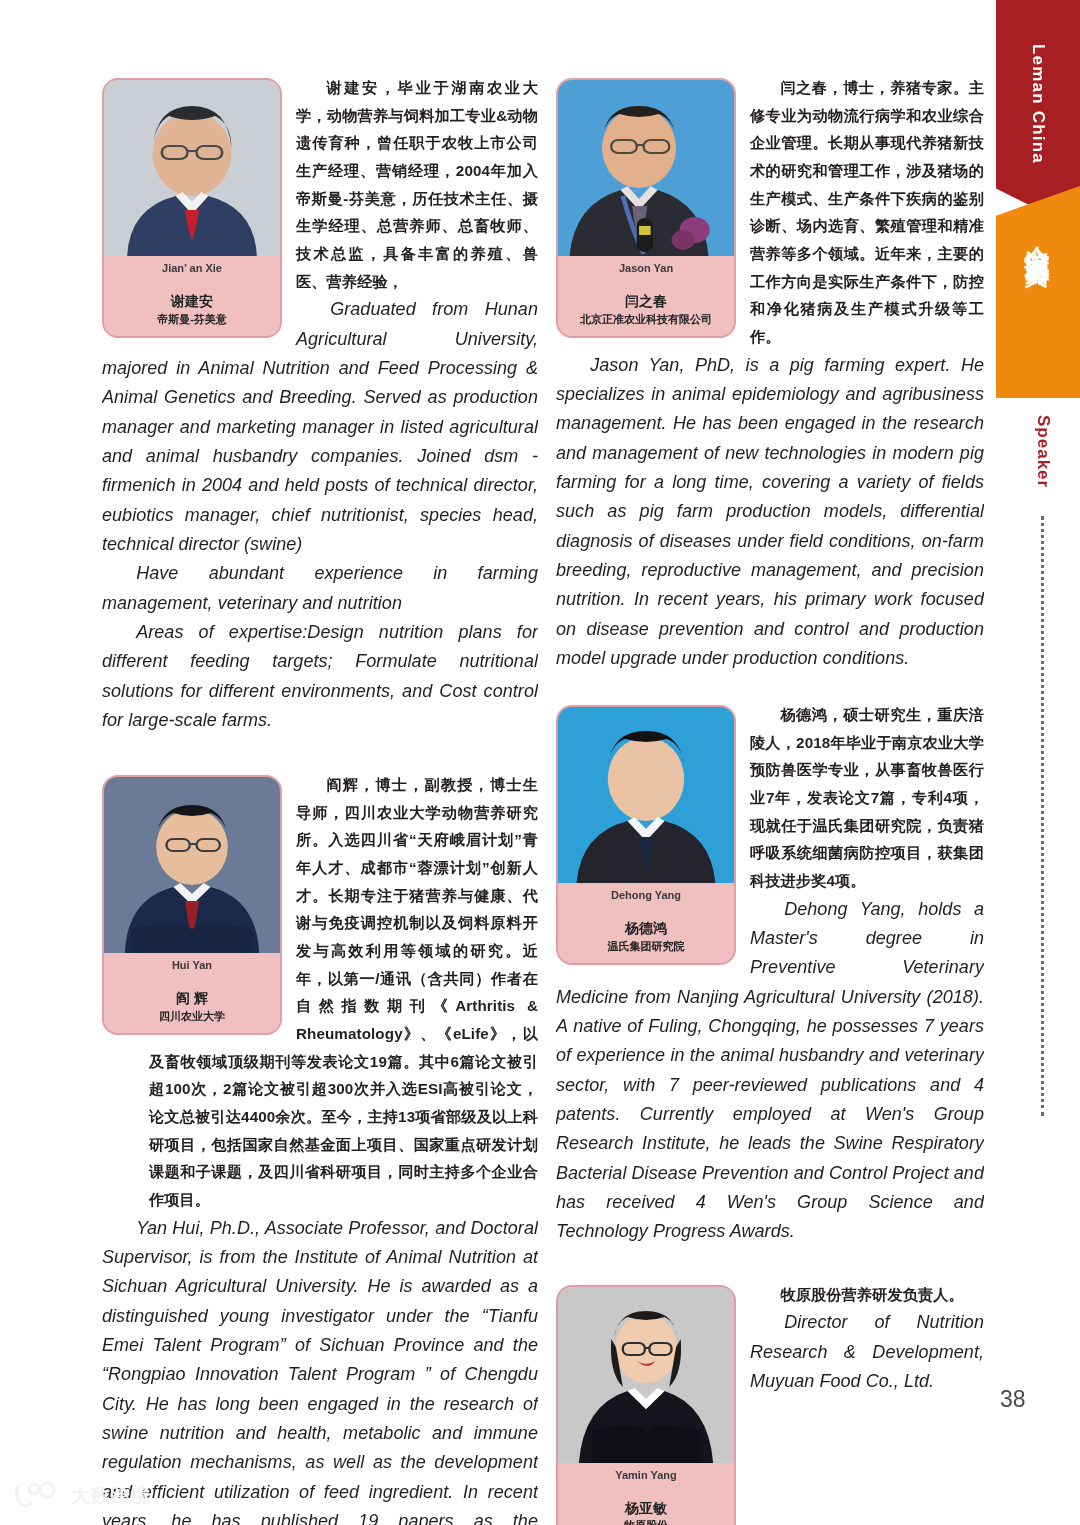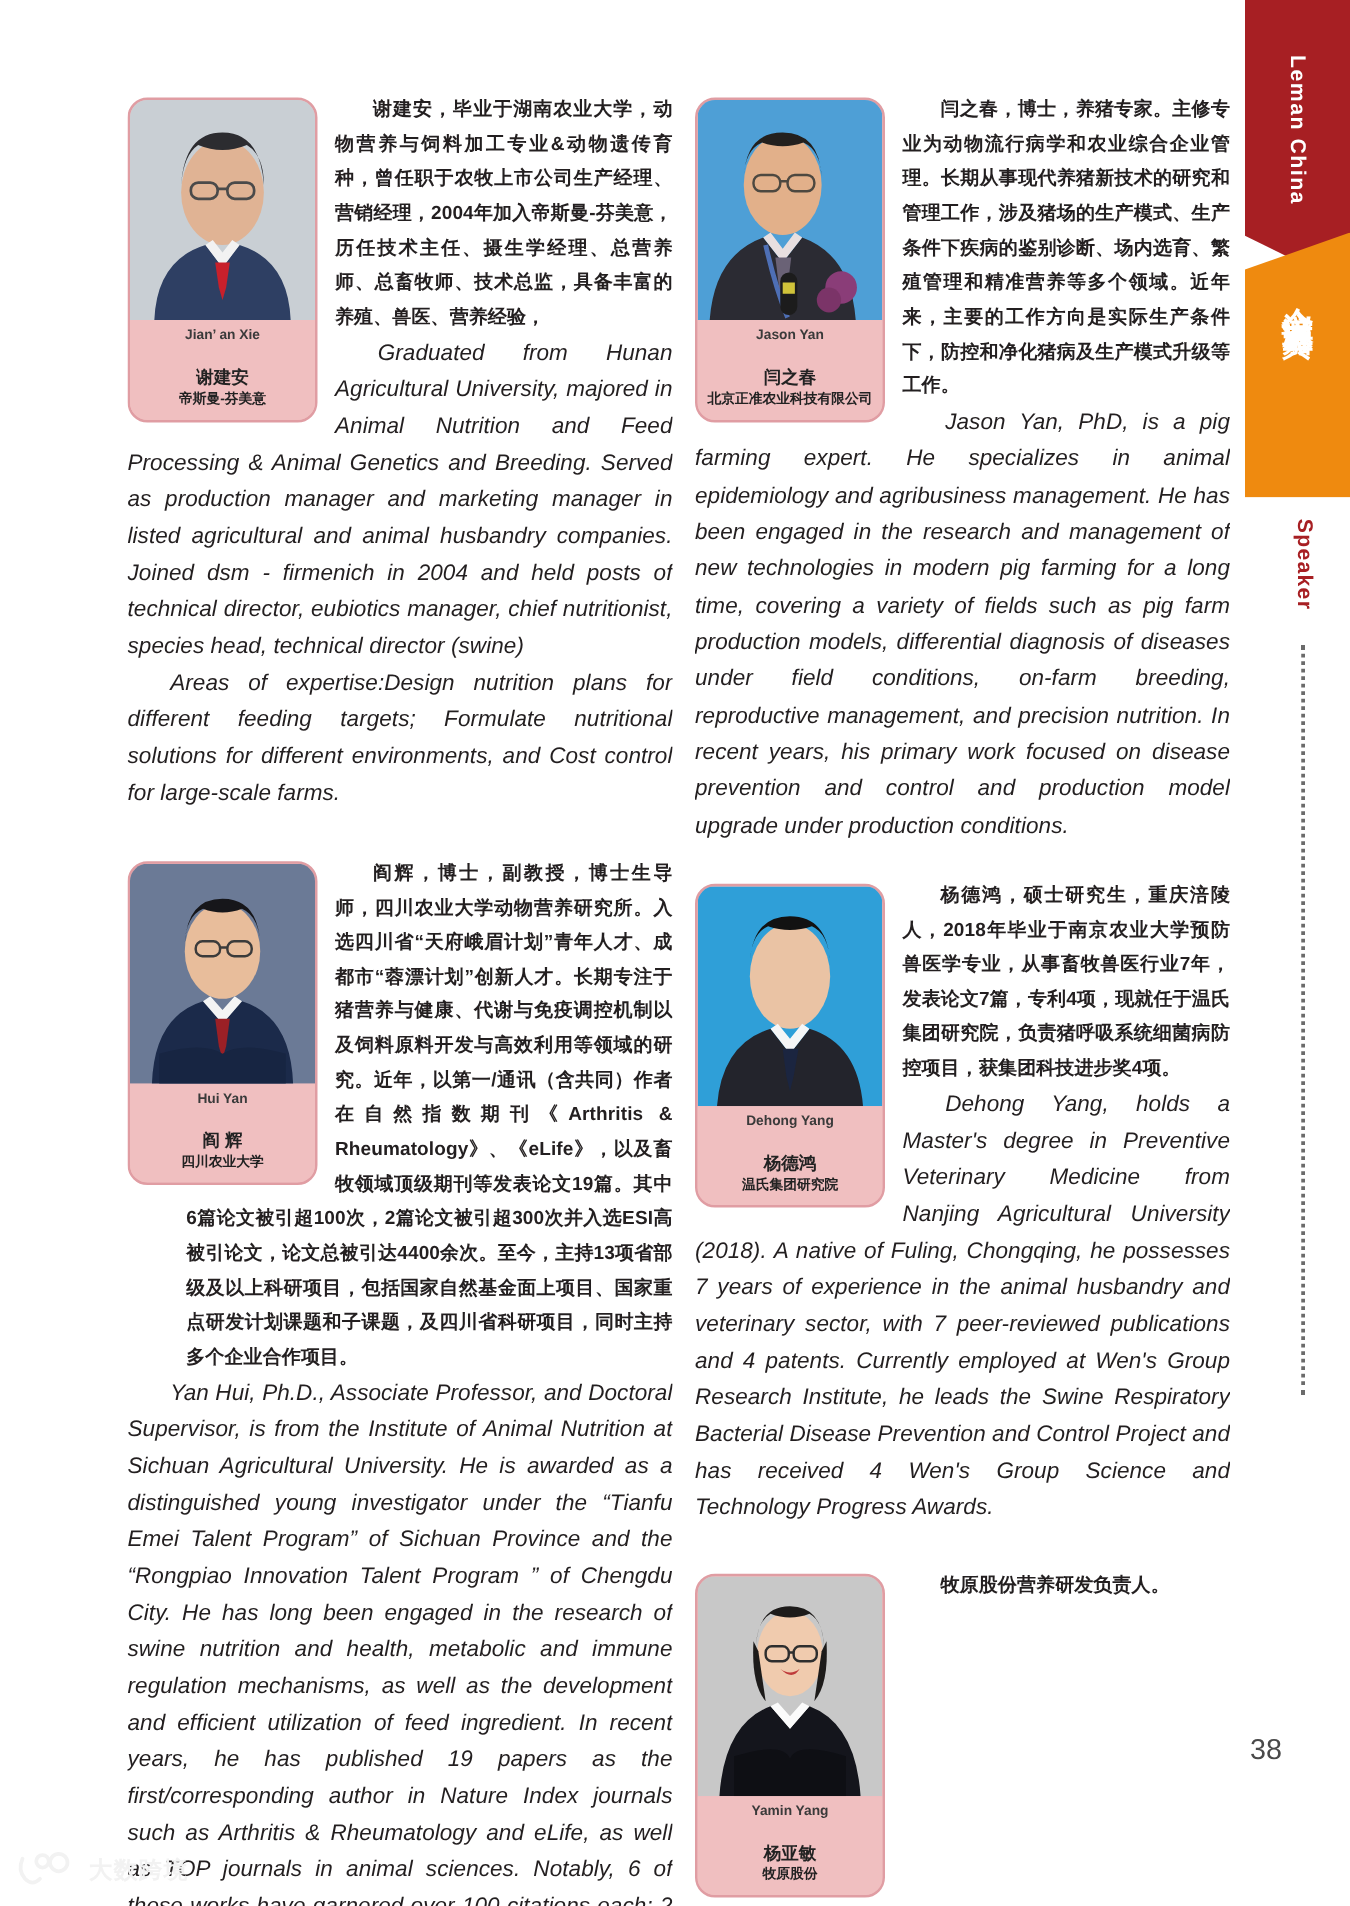--- a/index.html
+++ b/index.html
@@ -95,21 +95,21 @@
   }
   .col-left  { left: 102px; }
   .col-right { left: 556px; width: 428px; }
 
   
   .speaker-block {
     position: relative;
     overflow: hidden;
   }
   .photo-card {
-    width: 152px;
+    width: 180px;
     border: 2px solid #e09da3;
     border-radius: 16px;
     background: #f0bfc0;
     overflow: hidden;
     box-sizing: border-box;
   }
   .photo-card.float-left {
     float: left;
     margin: 4px 14px 6px 0;
   }
@@ -233,20 +233,21 @@
           </svg>
         </div>
         <div class="caption">
           <div class="cap-en">Jian’ an Xie</div>
           <div class="cap-cn">谢建安</div>
           <div class="cap-org">帝斯曼-芬美意</div>
         </div>
       </div>
       <p class="bio cn">谢建安，毕业于湖南农业大学，动物营养与饲料加工专业&amp;动物遗传育种，曾任职于农牧上市公司生产经理、营销经理，2004年加入帝斯曼-芬美意，历任技术主任、摄生学经理、总营养师、总畜牧师、技术总监，具备丰富的养殖、兽医、营养经验，</p>
       <p class="bio en">Graduated from Hunan Agricultural University, majored in Animal Nutrition and Feed Processing &amp; Animal Genetics and Breeding. Served as production manager and marketing manager in listed agricultural and animal husbandry companies. Joined dsm - firmenich in 2004 and held posts of technical director, eubiotics manager, chief nutritionist, species head, technical director (swine)</p>
+      <p class="bio en">Have abundant experience in farming management, veterinary and nutrition</p>
       <p class="bio en">Areas of expertise:Design nutrition plans for different feeding targets; Formulate nutritional solutions for different environments, and Cost control for large-scale farms.</p>
     </div>
 
     <div class="block-spacer-1"></div>
 
     <div class="speaker-block">
       <div class="photo-card float-left">
         <div class="photo">
           <svg viewBox="0 0 152 176" preserveAspectRatio="none" aria-hidden="true">
             <rect x="0" y="0" width="152" height="176" fill="#6b7a96"></rect>
@@ -349,20 +350,21 @@
             <path d="M30 144 Q70 132 76 146 Q82 132 122 144 L122 176 L30 176 Z" fill="#0e0f14"></path>
           </svg>
         </div>
         <div class="caption">
           <div class="cap-en">Yamin Yang</div>
           <div class="cap-cn">杨亚敏</div>
           <div class="cap-org">牧原股份</div>
         </div>
       </div>
       <p class="bio cn">牧原股份营养研发负责人。</p>
+      <p class="bio en">Director of Nutrition Research &amp; Development, Muyuan Food Co., Ltd.</p>
     </div>
 
     <div class="block-spacer-4"></div>
 
     <div class="speaker-block">
       <div class="photo-card float-left">
         <div class="photo">
           <svg viewBox="0 0 152 176" preserveAspectRatio="none" aria-hidden="true">
             <rect x="0" y="0" width="152" height="176" fill="#9a96a8"></rect>
             <ellipse cx="74" cy="70" rx="33" ry="41" fill="#e9c0a0"></ellipse>

